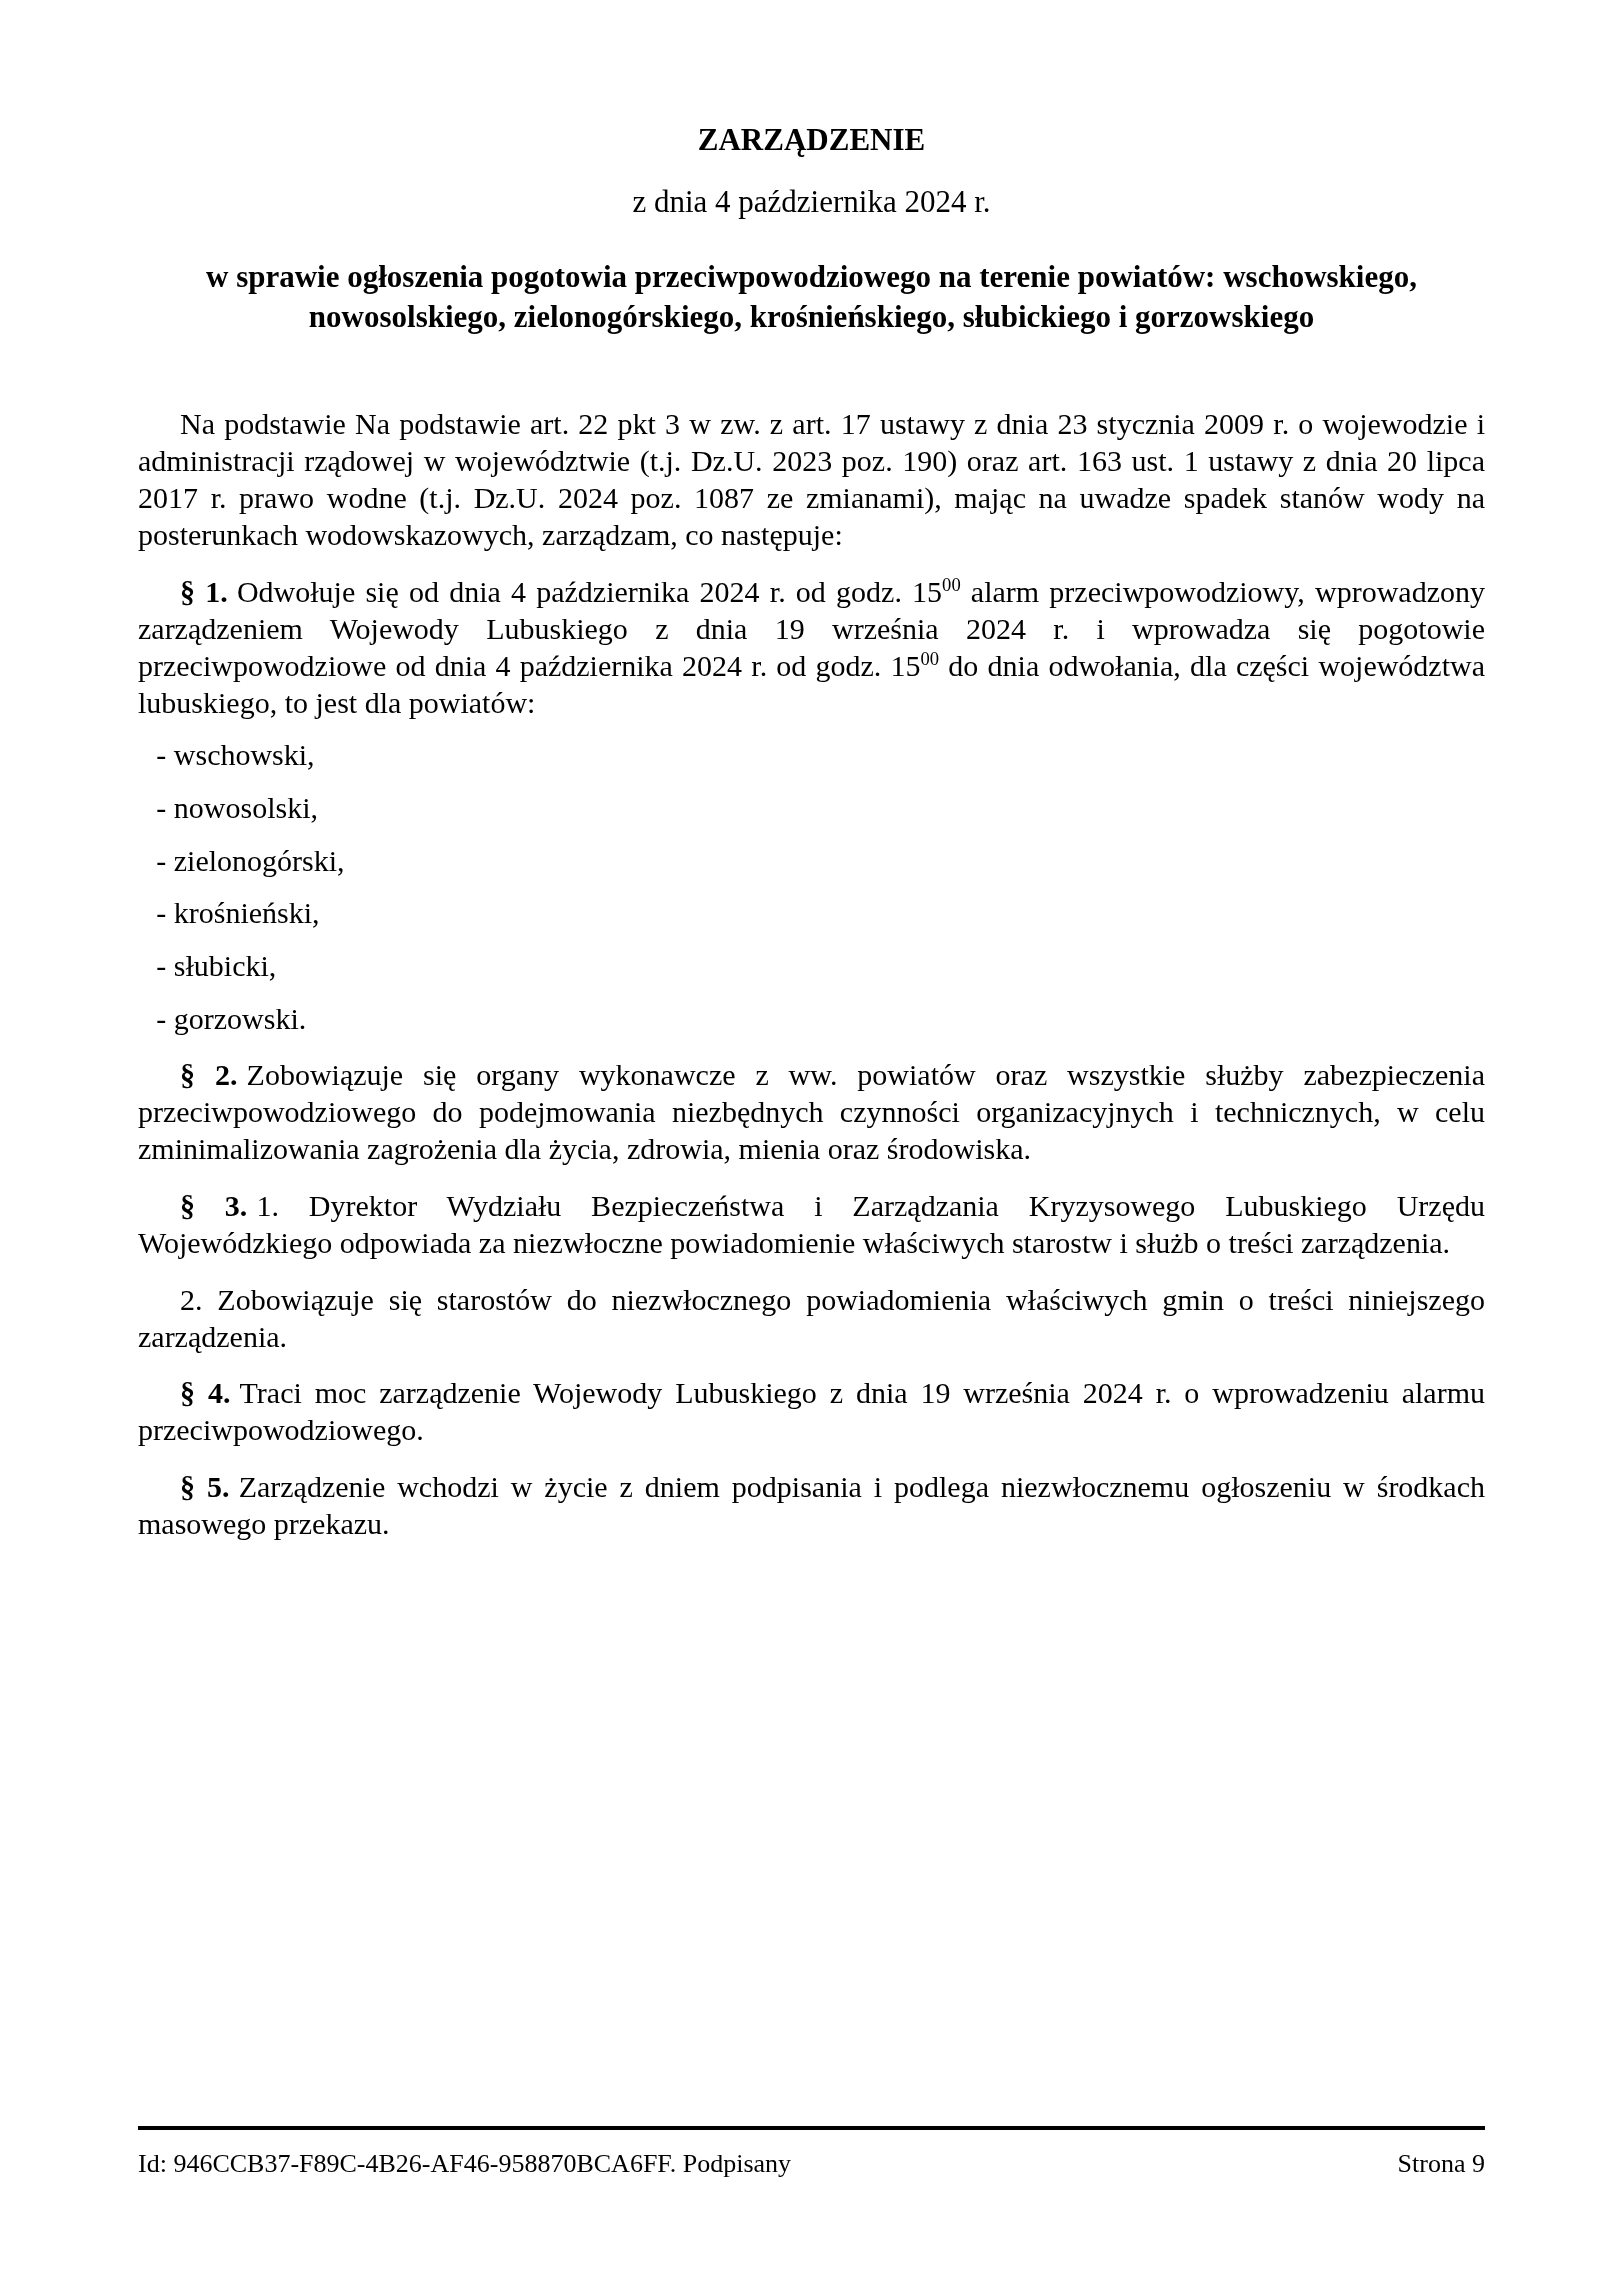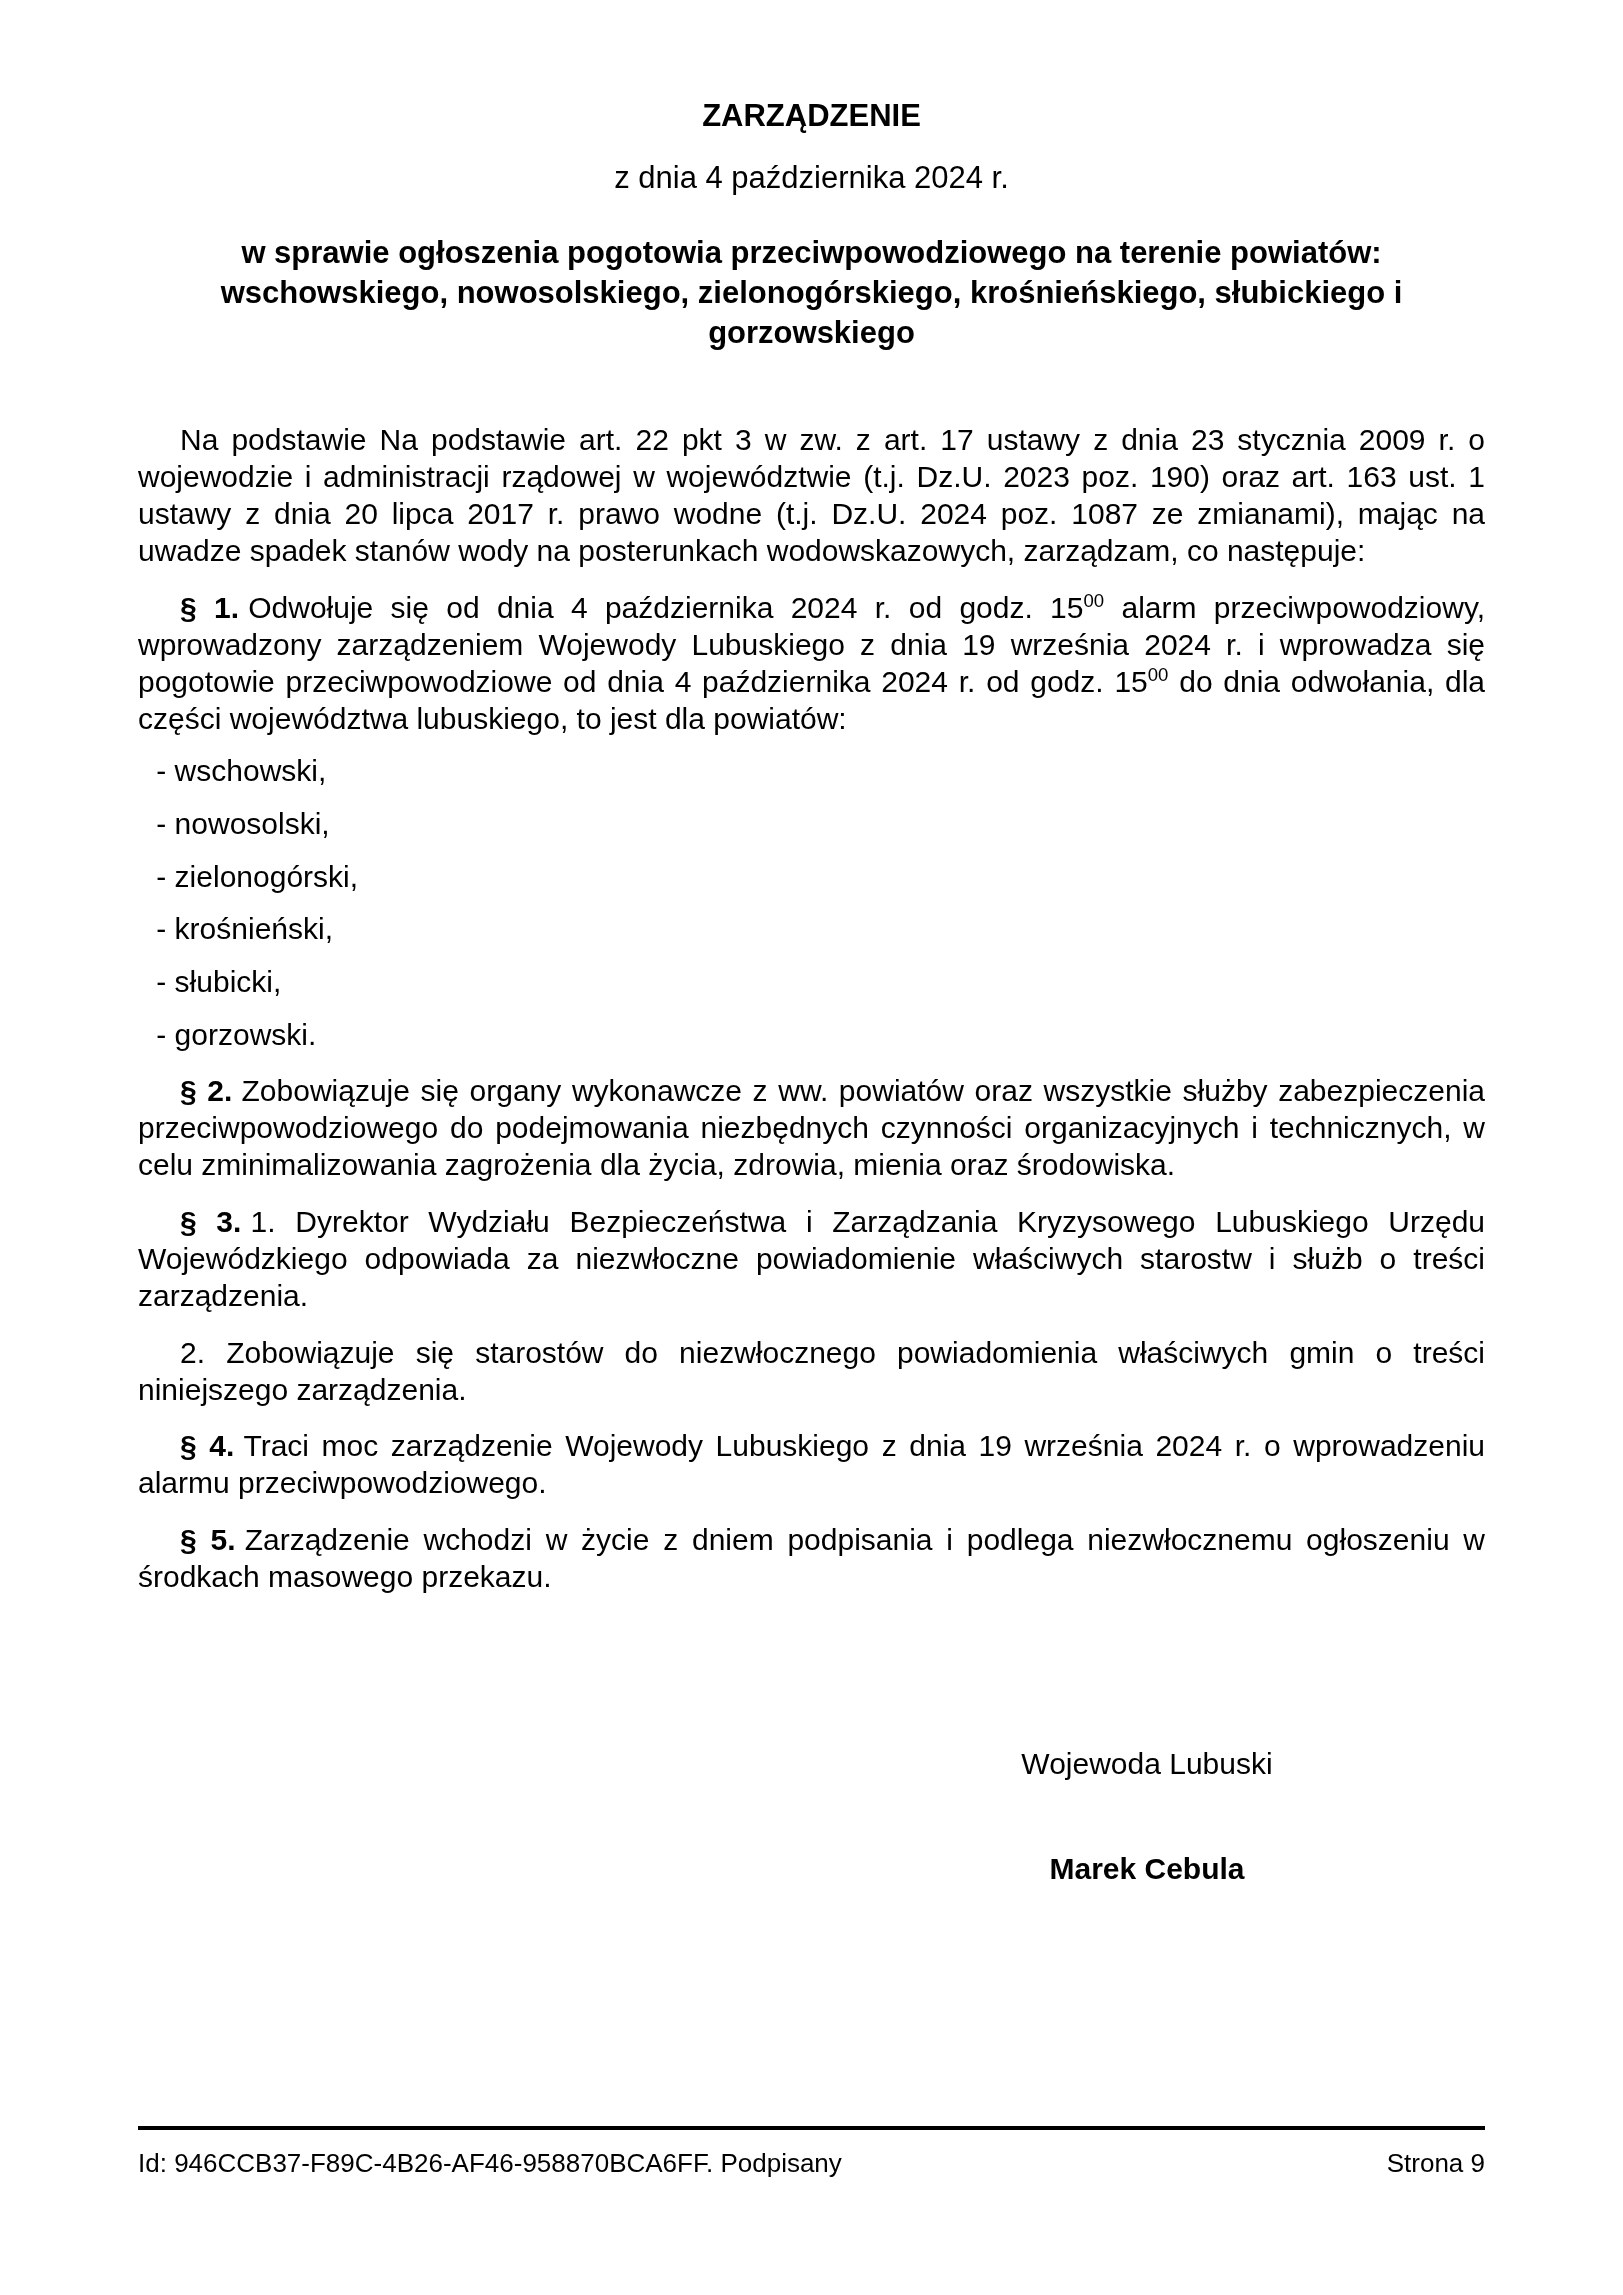--- a/index.html
+++ b/index.html
@@ -2,23 +2,23 @@
 <html lang="pl" style="font-size:10.5px"><head>
 <meta charset="utf-8">
 <style>
   html, body { margin: 0; padding: 0; background: #ffffff; }
   .page {
     position: relative;
     width: 1623px;
     height: 2295px;
     background: #ffffff;
     color: #000000;
-    font-family: Liberation Sans, sans-serif;
+    font-family: Liberation Serif, serif;
     box-sizing: border-box;
-    padding: 96px 138px 0 138px;
+    padding: 120px 138px 0 138px;
     overflow: hidden;
   }
   .title-block { text-align: center; font-weight: bold; font-size: 31px; line-height: 39px; }
   .date-line { text-align: center; font-size: 31px; line-height: 37px; margin-top: 24px; }
   .subject { text-align: center; font-weight: bold; font-size: 31px; line-height: 40px; margin-top: 37px; padding: 0 65px; }
   .para {
     font-size: 30px;
     line-height: 37px;
     text-align: justify;
     text-indent: 42px;
@@ -78,24 +78,20 @@
   </p>
 
   <p class="para">
     <span class="lead">§ 4.</span><span>Traci moc zarządzenie Wojewody Lubuskiego z dnia 19 września 2024 r. o wprowadzeniu alarmu przeciwpowodziowego.</span>
   </p>
 
   <p class="para">
     <span class="lead">§ 5.</span><span>Zarządzenie wchodzi w życie z dniem podpisania i podlega niezwłocznemu ogłoszeniu w środkach masowego przekazu.</span>
   </p>
 
-  <div class="sig-block">
-    <div class="sig-role">Wojewoda Lubuski</div>
-    <div class="sig-name">Marek Cebula</div>
-  </div>
 
   <div class="footer">
     <div class="footer-row">
       <span>Id: 946CCB37-F89C-4B26-AF46-958870BCA6FF. Podpisany</span>
       <span>Strona 9</span>
     </div>
   </div>
 
 </div>
 

